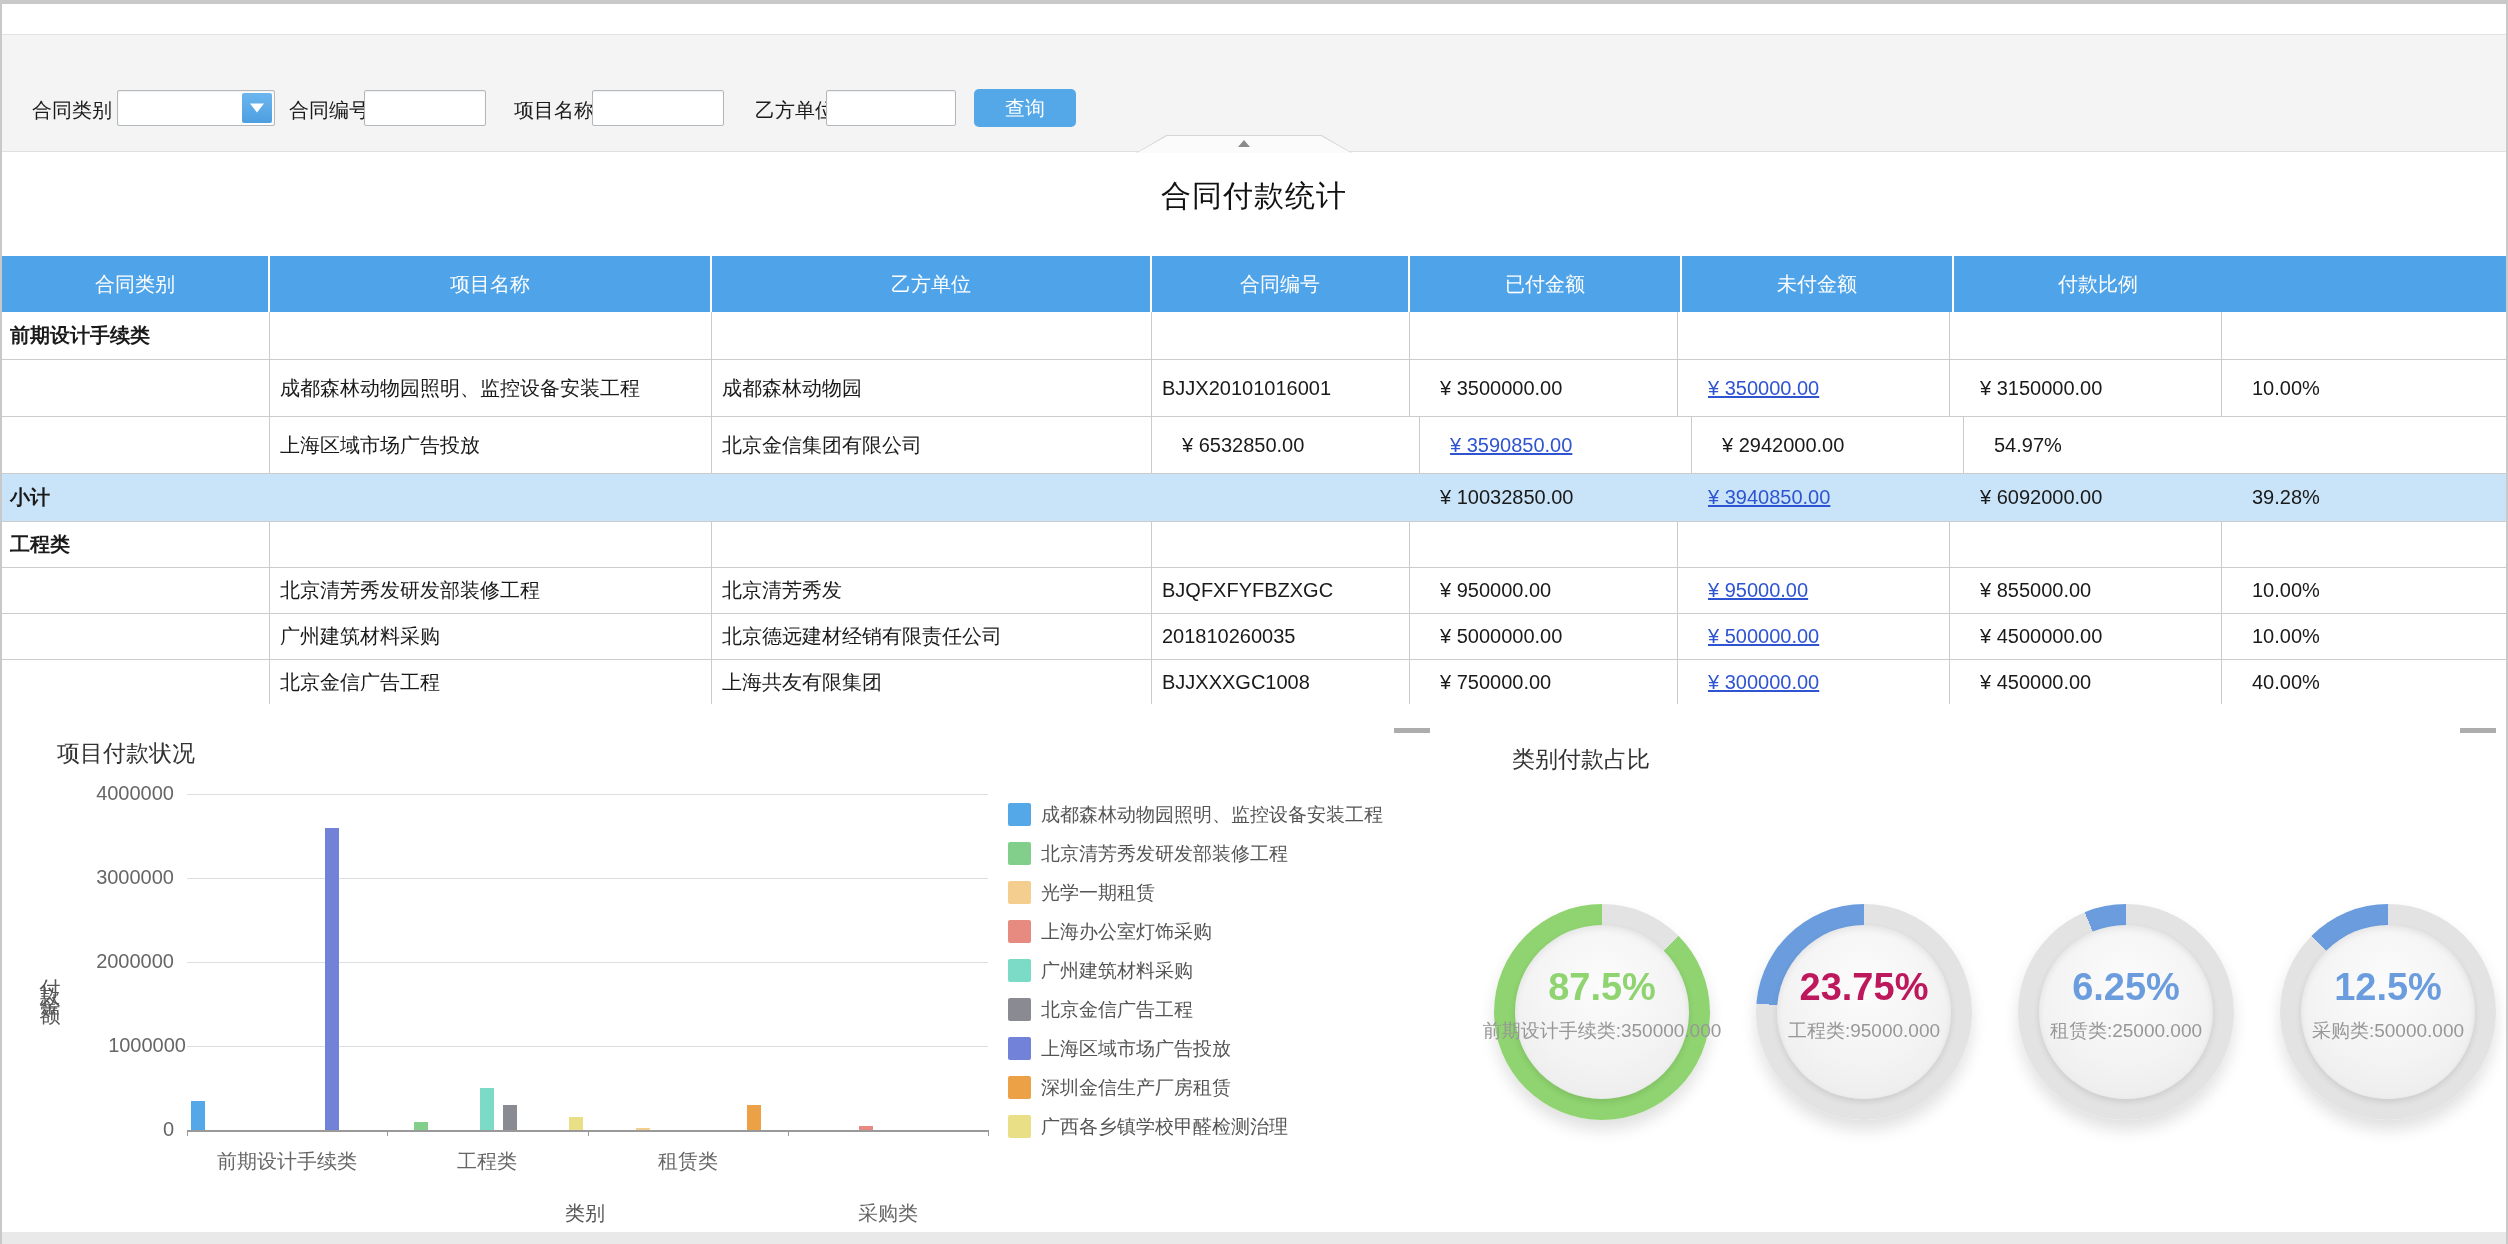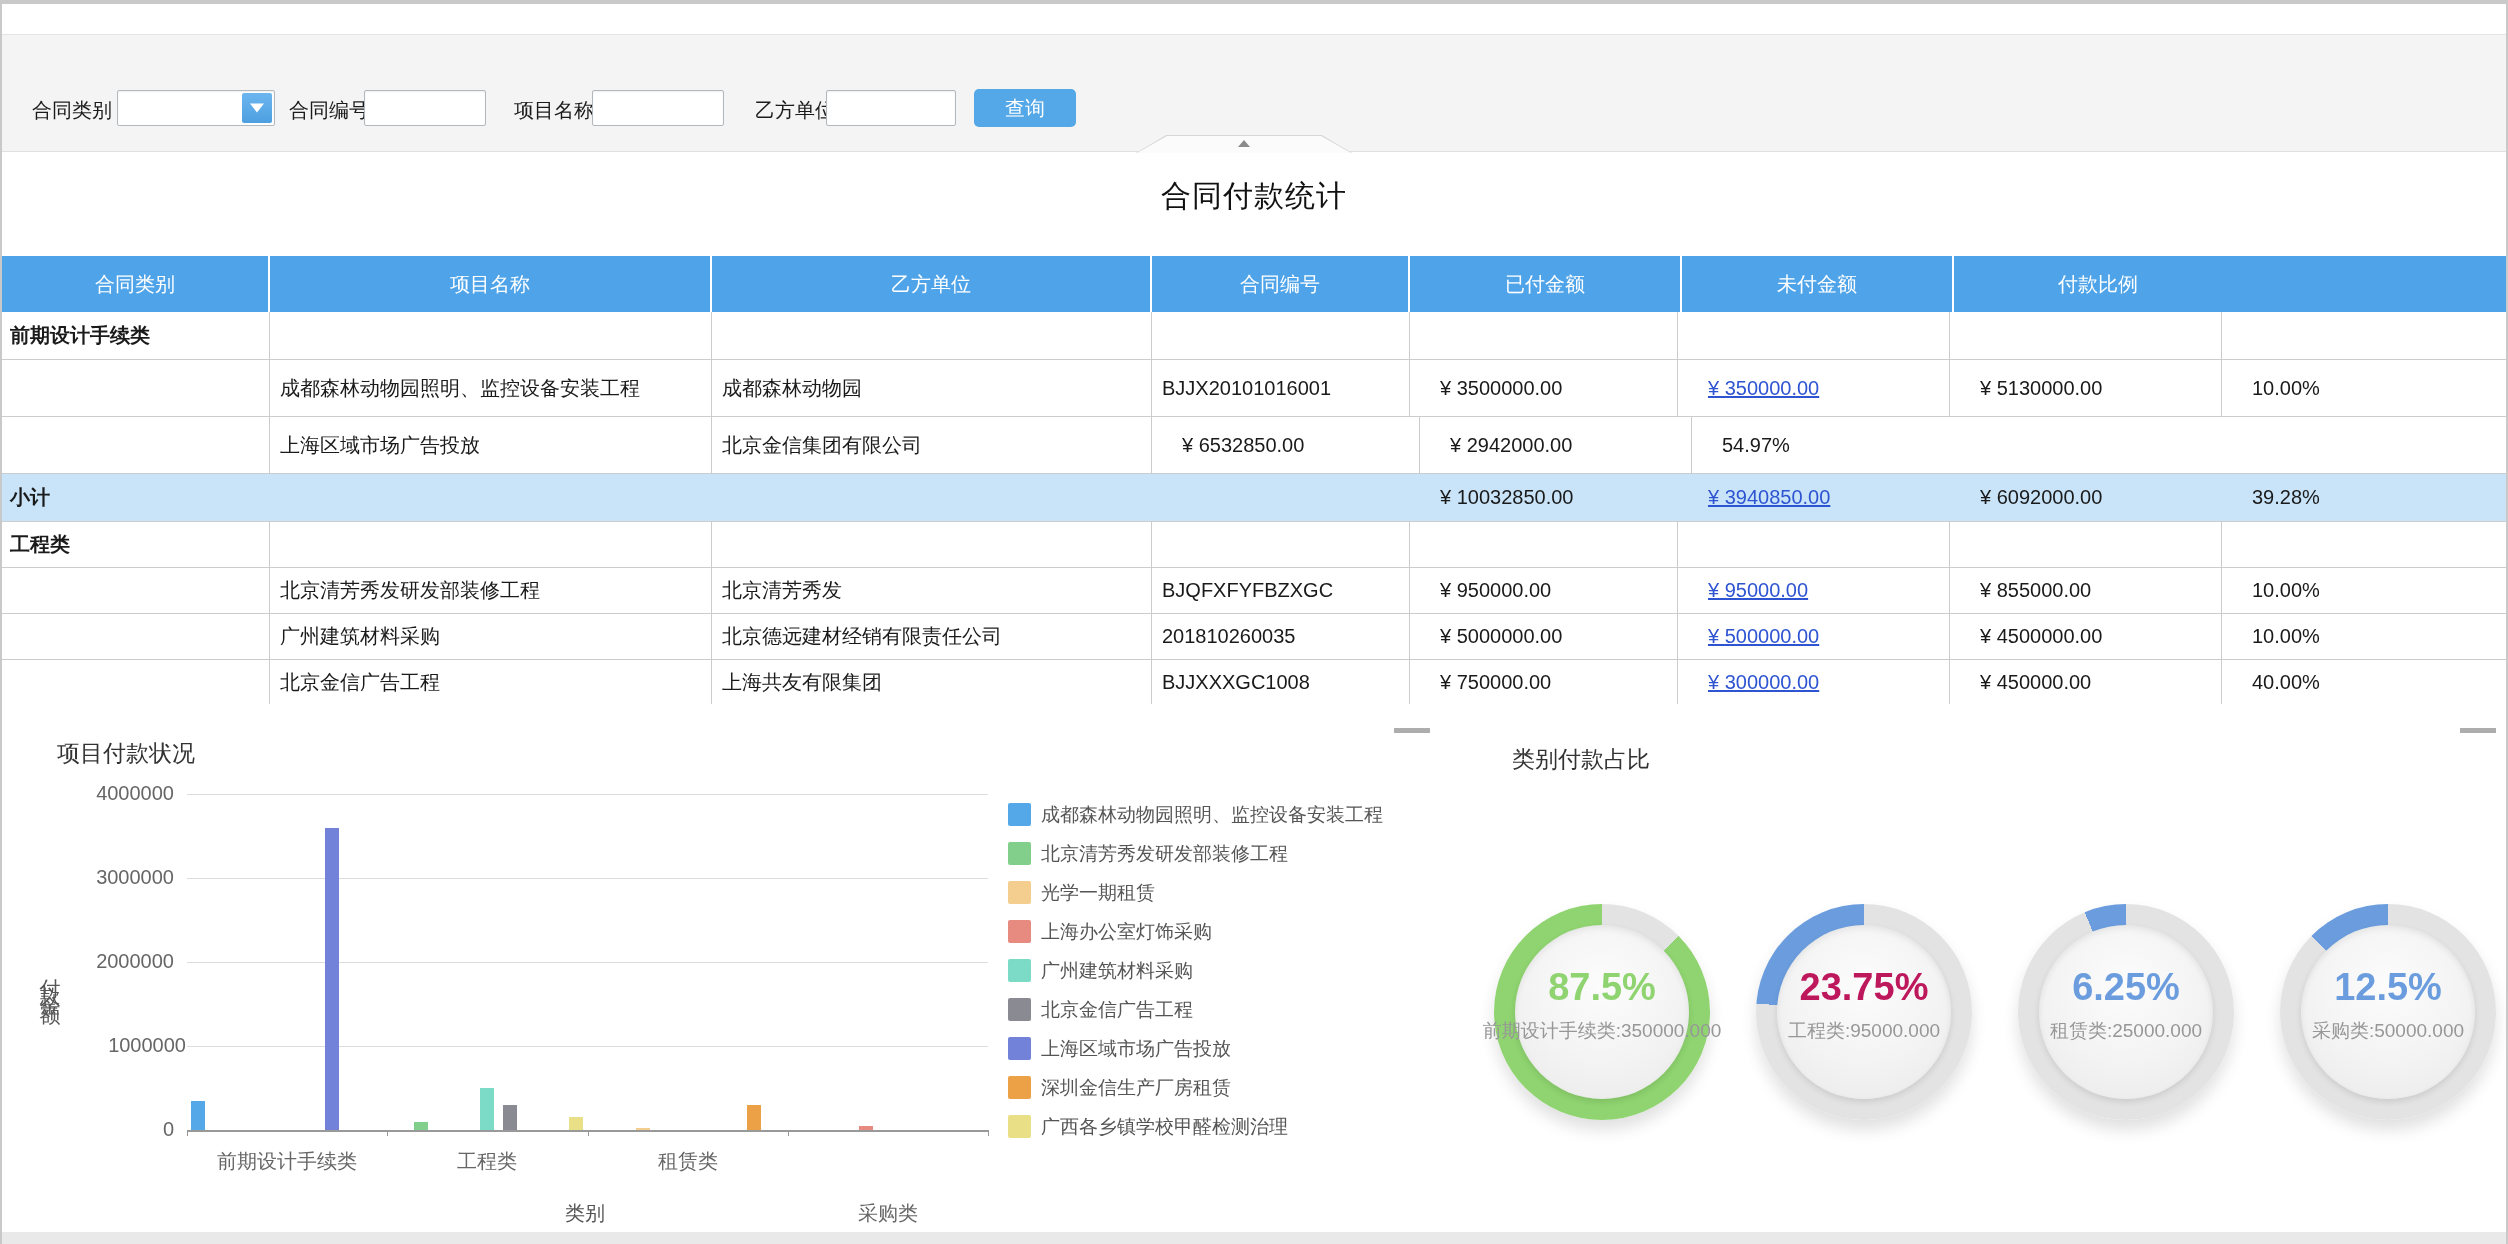--- a/index.html
+++ b/index.html
@@ -136,28 +136,31 @@
         </div>
         <div class="tr data" style="height: 57px;">
           <div class="td c0 bordered" style="width: 268px;"></div>
           <div class="td c1 bordered" style="width: 442px;">成都森林动物园照明、监控设备安装工程</div>
           <div class="td c2 bordered" style="width: 440px;">成都森林动物园</div>
           <div class="td c3 bordered" style="width: 258px;">BJJX20101016001</div>
           <div class="td c4 bordered" style="width: 268px;">¥ 3500000.00</div>
           <div class="td c5 bordered" style="width: 272px;">
             <span class="money-link">¥ 350000.00</span>
           </div>
-          <div class="td c6 bordered" style="width: 272px;">¥ 5130000.00</div>
+          <div class="td c6 bordered" style="width: 272px;">¥ 3150000.00</div>
           <div class="td c7 bordered" style="width: 288px;">10.00%</div>
         </div>
         <div class="tr data" style="height: 57px;">
           <div class="td c0 bordered" style="width: 268px;"></div>
           <div class="td c1 bordered" style="width: 442px;">上海区域市场广告投放</div>
           <div class="td c2 bordered" style="width: 440px;">北京金信集团有限公司</div>
           <div class="td c4 bordered" style="width: 268px;">¥ 6532850.00</div>
+          <div class="td c5 bordered" style="width: 272px;">
+            <span class="money-link">¥ 3590850.00</span>
+          </div>
           <div class="td c6 bordered" style="width: 272px;">¥ 2942000.00</div>
           <div class="td c7 bordered" style="width: 288px;">54.97%</div>
         </div>
         <div class="tr subtotal" style="height: 48px;">
           <div class="td c0" style="width: 268px;">小计</div>
           <div class="td c1" style="width: 442px;"></div>
           <div class="td c2" style="width: 440px;"></div>
           <div class="td c3" style="width: 258px;"></div>
           <div class="td c4" style="width: 268px;">¥ 10032850.00</div>
           <div class="td c5" style="width: 272px;">

